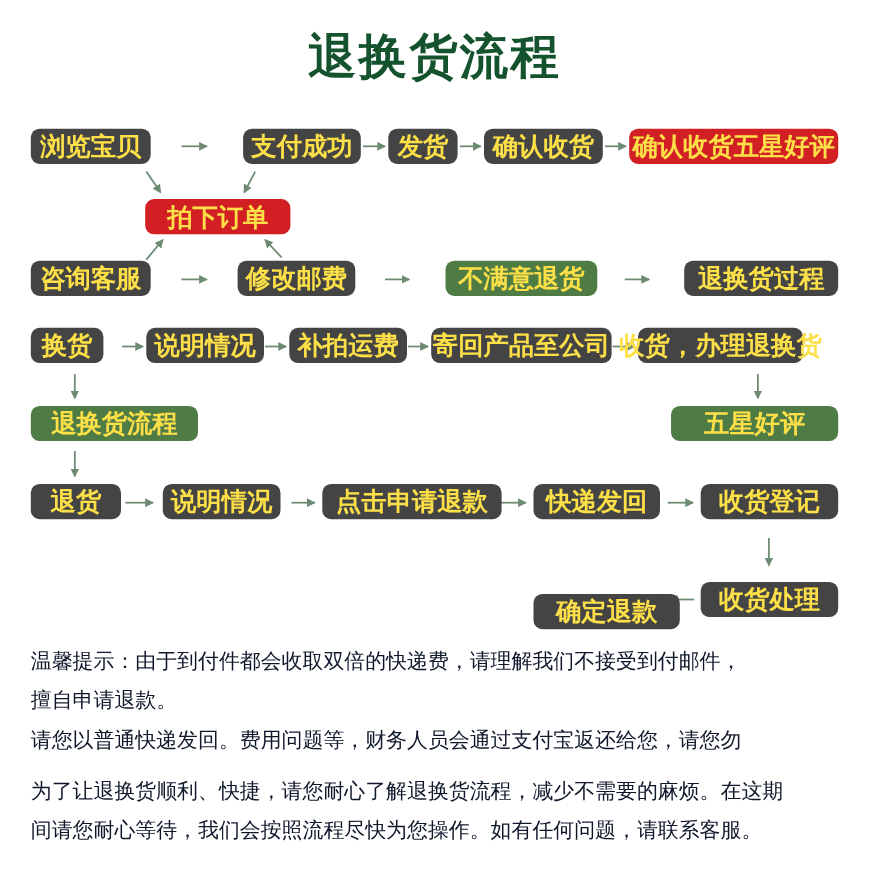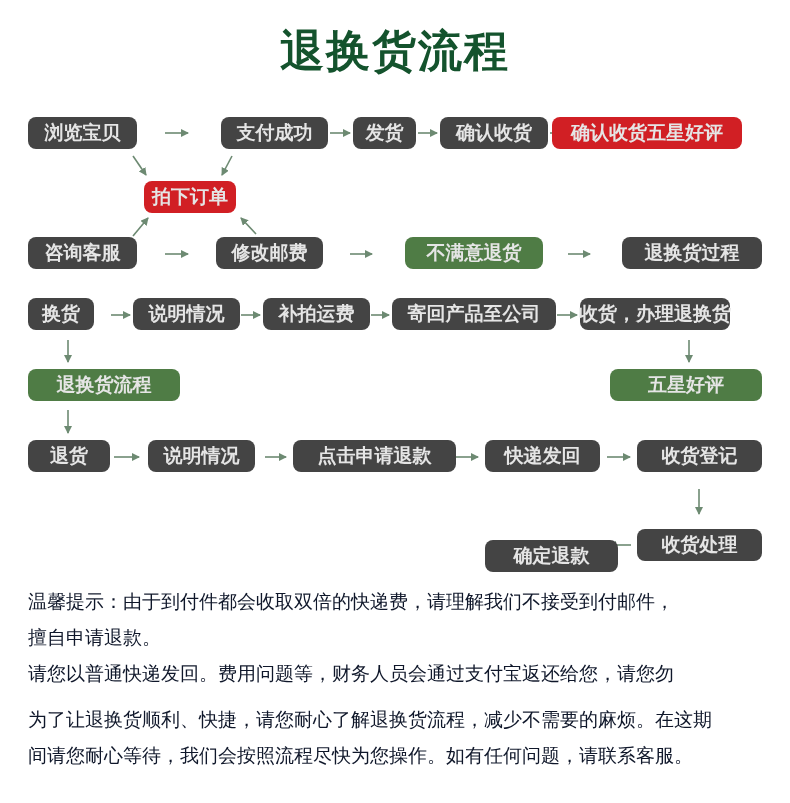--- a/index.html
+++ b/index.html
@@ -1,21 +1,21 @@
 <!DOCTYPE html>
 <html><head>
 <meta charset="utf-8">
 <style>
   html, body { margin: 0; padding: 0; background: #ffffff; }
   body { width: 790px; height: 803px; position: relative; overflow: hidden;
          font-family: "DejaVu Sans", "Liberation Sans", sans-serif; }
   .title { position: absolute; left: 0; top: 22px; width: 790px; text-align: center;
            font-size: 44px; font-weight: bold; color: #14532d; letter-spacing: 2px; }
-  .node { position: absolute; height: 32px; border-radius: 8px; color: #e5e5e5;
-          font-size: 19px; font-weight: bold; display: flex; align-items: center;
+  .node { position: absolute; height: 32px; border-radius: 8px; color: #fde047;
+          font-size: 23px; font-weight: bold; display: flex; align-items: center;
           justify-content: center; white-space: nowrap; box-sizing: border-box; }
   .dark { background: #444444; }
   .red { background: #d11f24; }
   .green { background: #4f7c45; }
   svg.arrows { position: absolute; left: 0; top: 0; width: 790px; height: 803px; pointer-events: none; }
   .para { position: absolute; left: 28px; width: 740px; font-size: 19px; color: #0f172a;
           line-height: 36px; }
 </style>
 </head>
 <body>
@@ -60,23 +60,23 @@
     <line x1="699" y1="489" x2="699" y2="514"></line>
 
     <line x1="631" y1="545" x2="609" y2="545"></line>
   </g>
 </svg>
 
 <div class="node dark" style="left:28px;top:117px;width:109px;">浏览宝贝</div>
 <div class="node dark" style="left:221px;top:117px;width:107px;">支付成功</div>
 <div class="node dark" style="left:353px;top:117px;width:63px;">发货</div>
 <div class="node dark" style="left:440px;top:117px;width:108px;">确认收货</div>
-<div class="node red" style="left:552px;top:117px;width:190px;">确认收货五星好评</div>
+<div class="node red" style="left:572px;top:117px;width:190px;">确认收货五星好评</div>
 
-<div class="node red" style="left:144px;top:181px;width:92px;">拍下订单</div>
+<div class="node red" style="left:132px;top:181px;width:132px;">拍下订单</div>
 
 <div class="node dark" style="left:28px;top:237px;width:109px;">咨询客服</div>
 <div class="node dark" style="left:216px;top:237px;width:107px;">修改邮费</div>
 <div class="node green" style="left:405px;top:237px;width:138px;">不满意退货</div>
 <div class="node dark" style="left:622px;top:237px;width:140px;">退换货过程</div>
 
 <div class="node dark" style="left:28px;top:298px;width:66px;">换货</div>
 <div class="node dark" style="left:133px;top:298px;width:107px;">说明情况</div>
 <div class="node dark" style="left:263px;top:298px;width:107px;">补拍运费</div>
 <div class="node dark" style="left:392px;top:298px;width:164px;">寄回产品至公司</div>

